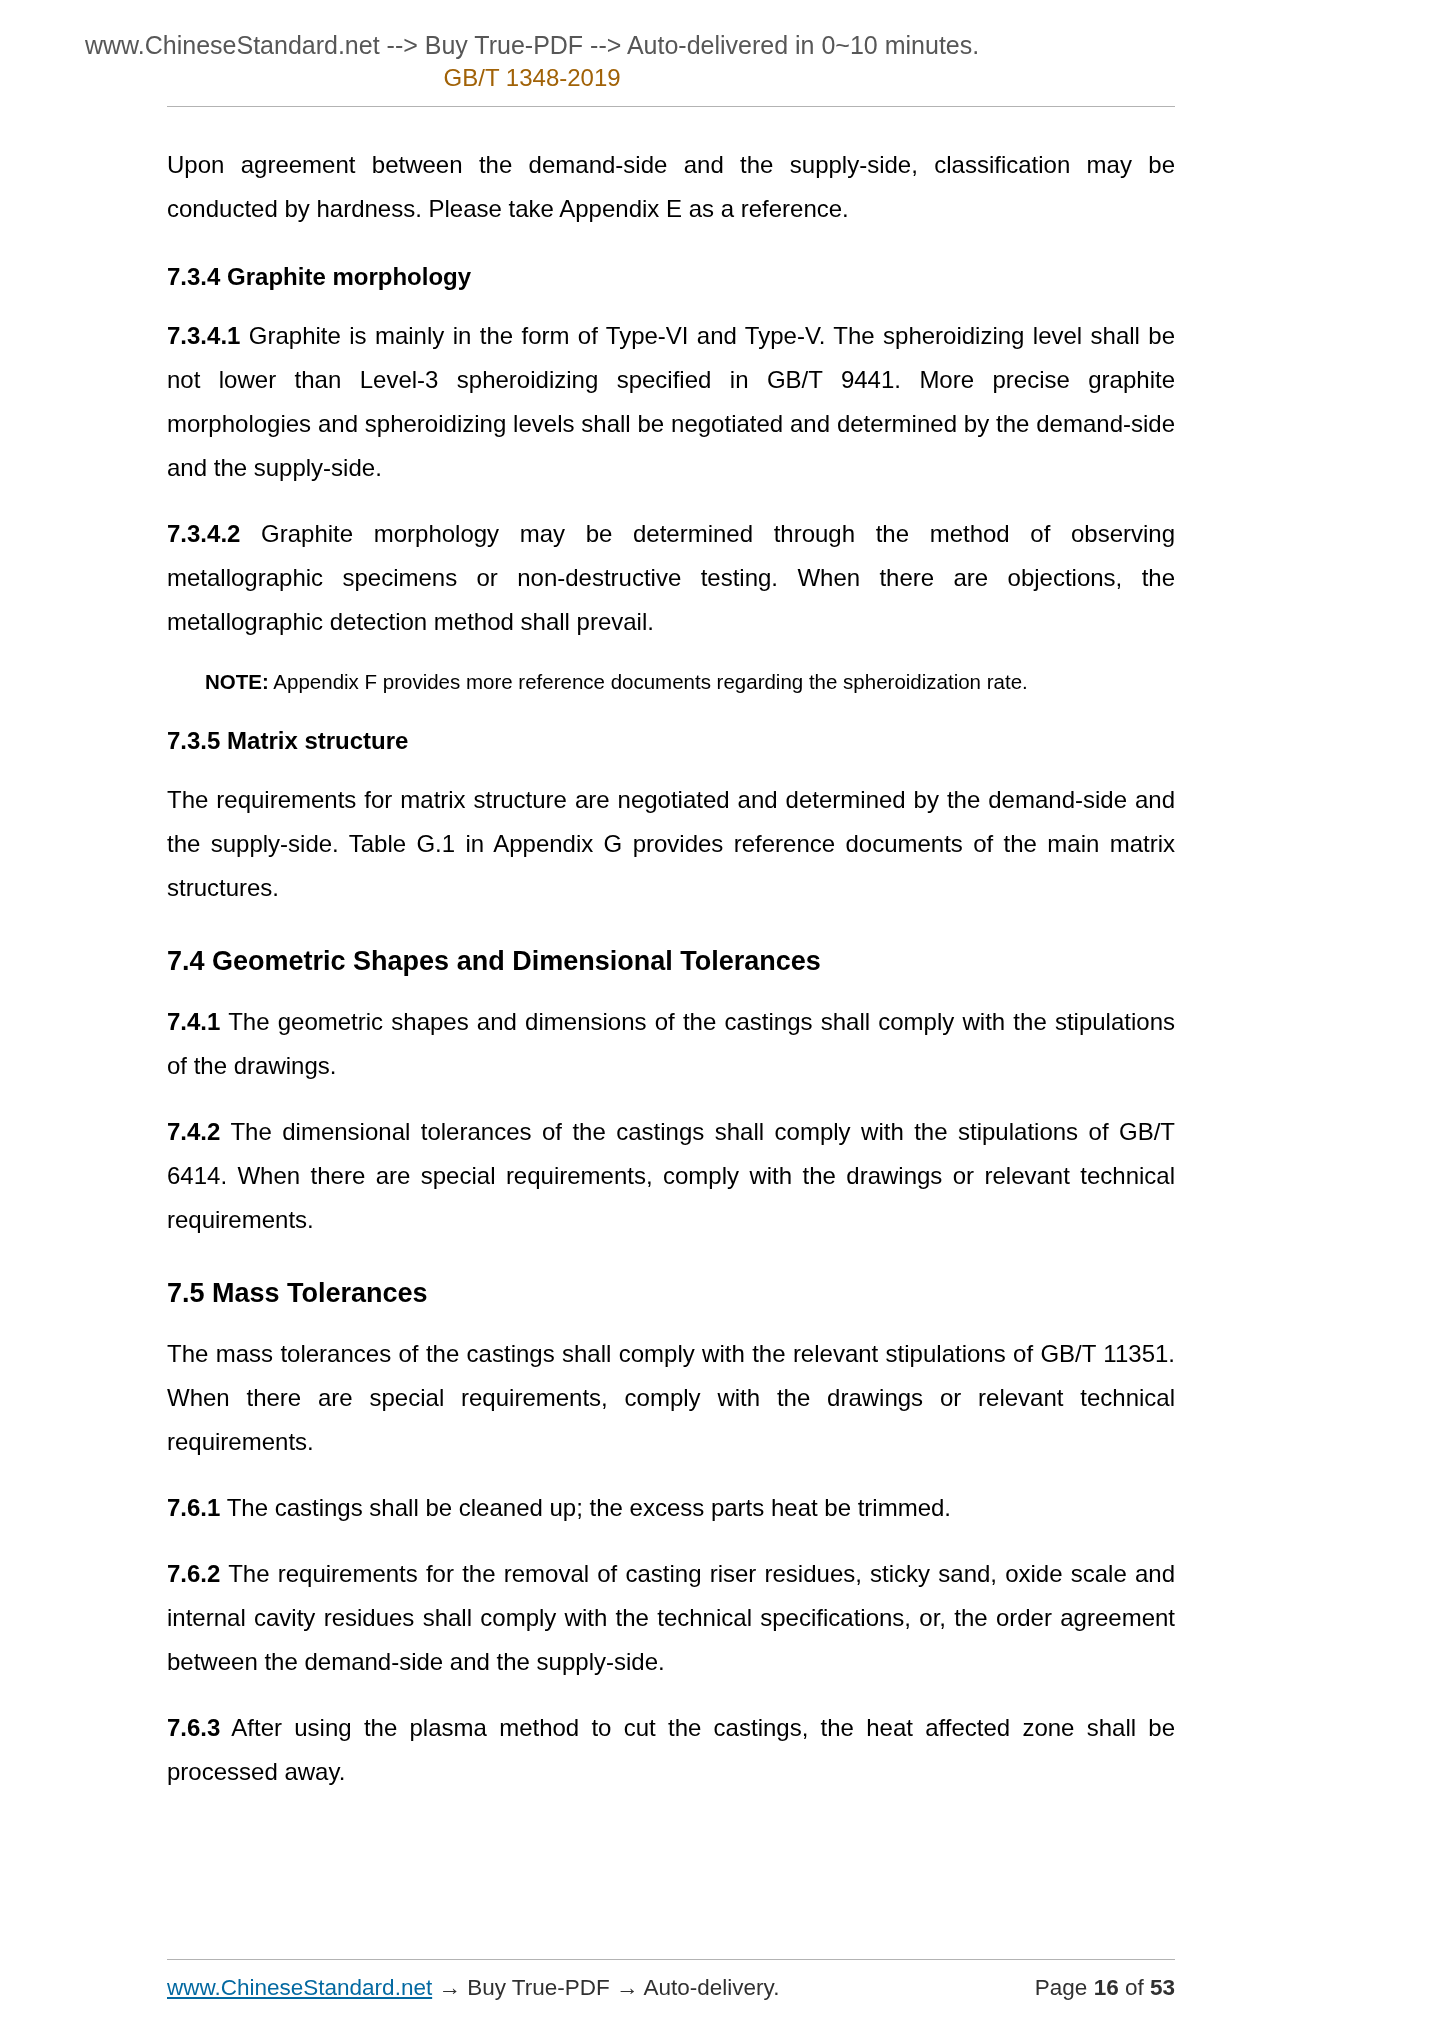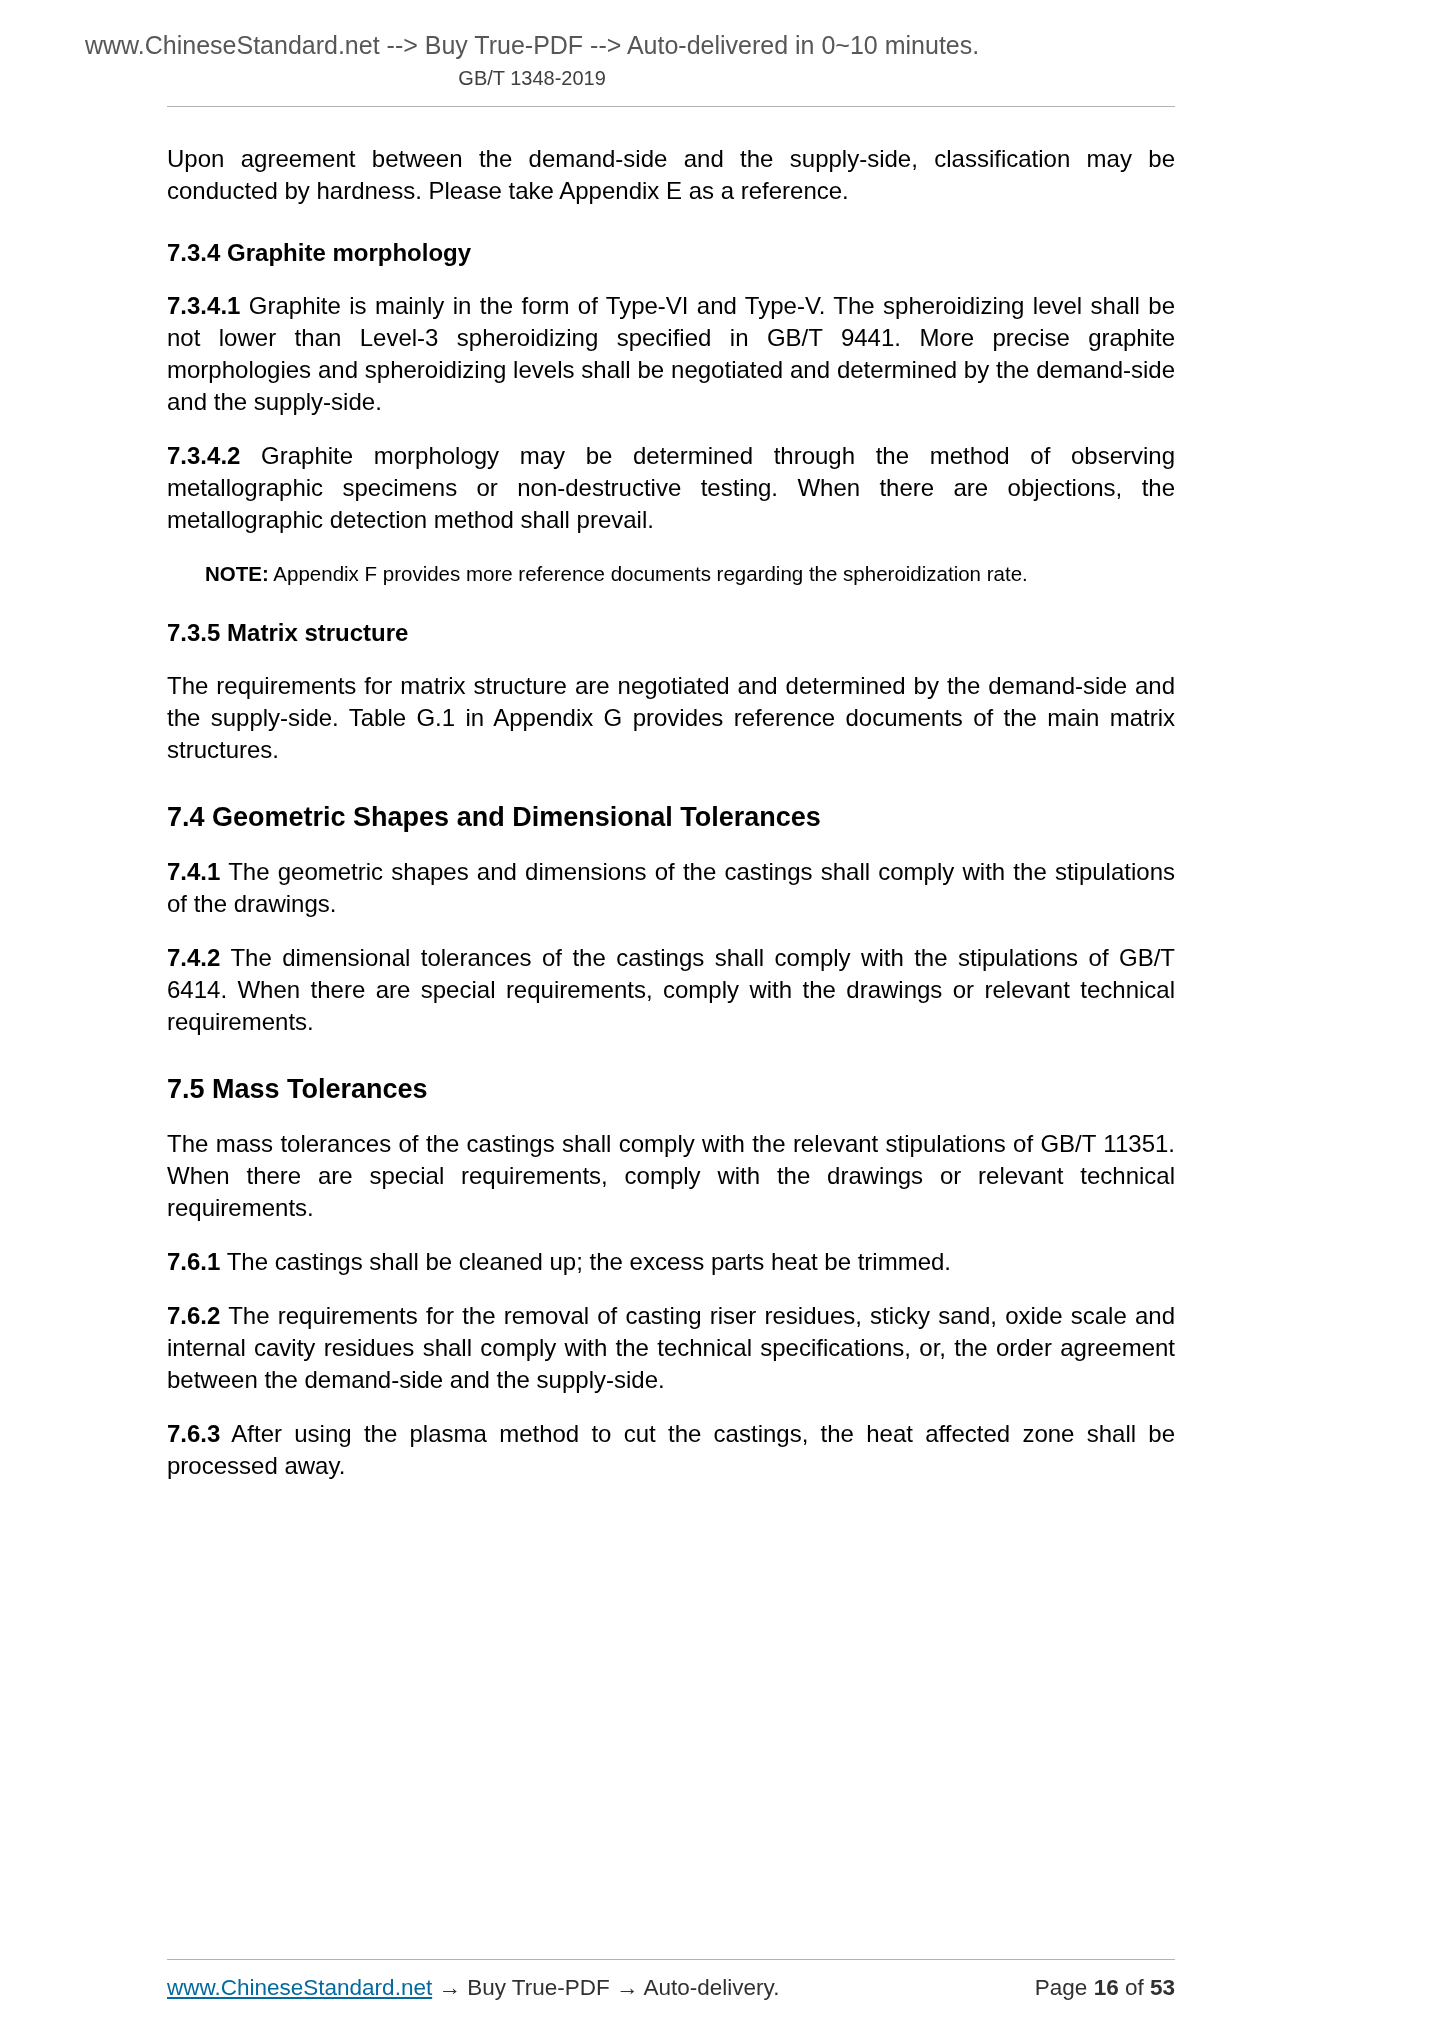--- a/index.html
+++ b/index.html
@@ -31,43 +31,43 @@
     display: inline-block;
     text-align: center;
   }
   .banner {
     font-size: 25px;
     line-height: 30px;
     color: #575757;
     white-space: nowrap;
   }
   .docnum {
-    font-size: 20px;
+    font-size: 24px;
     line-height: 24px;
     margin-top: 6px;
-    color: #404040;
+    color: #a16207;
     text-align: center;
   }
   .rule {
     height: 0;
     border-top: 1px solid #b3b3b3;
   }
   .header-rule {
     margin-top: 16px;
   }
   
   .content {
     flex: 0 0 auto;
   }
   .para, .h2, .h3, .note {
     margin: 0;
   }
   .para {
     font-size: 24px;
-    line-height: 32px;
+    line-height: 44px;
     text-align: justify;
     margin-top: 22px;
   }
   .content > :first-child {
     margin-top: 36px;
   }
   .h3 {
     font-size: 24px;
     line-height: 31px;
     font-weight: bold;

